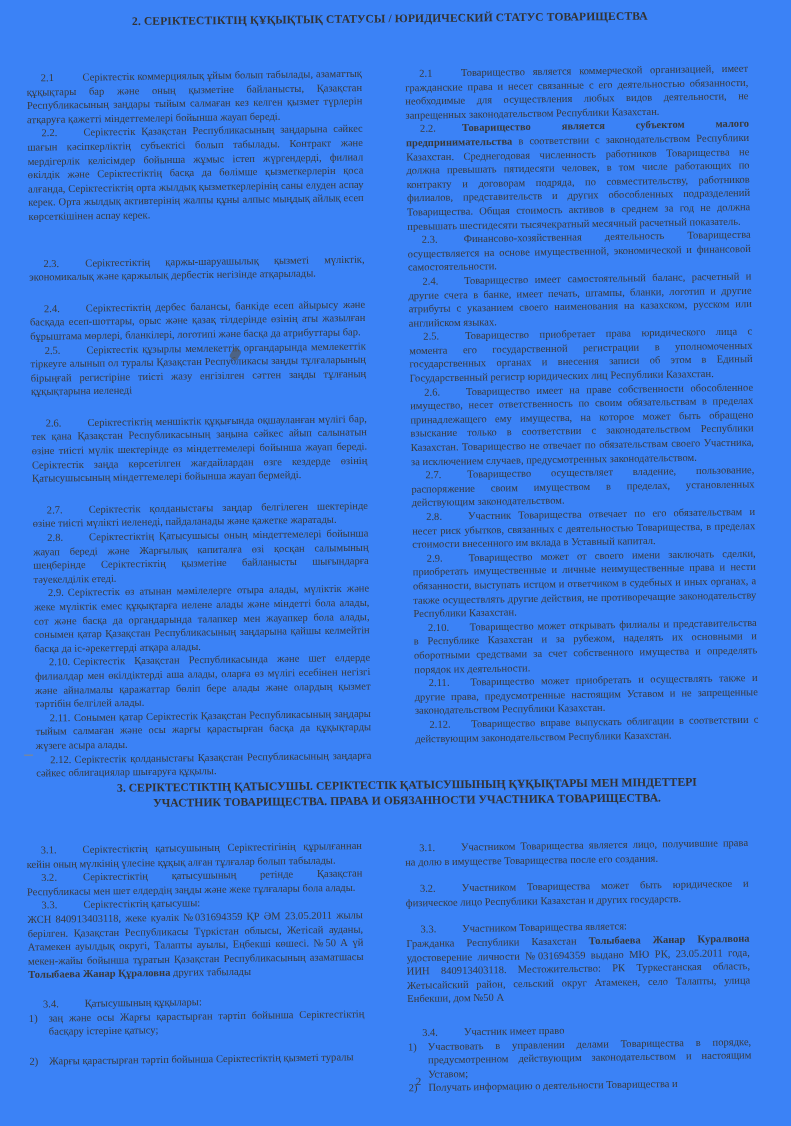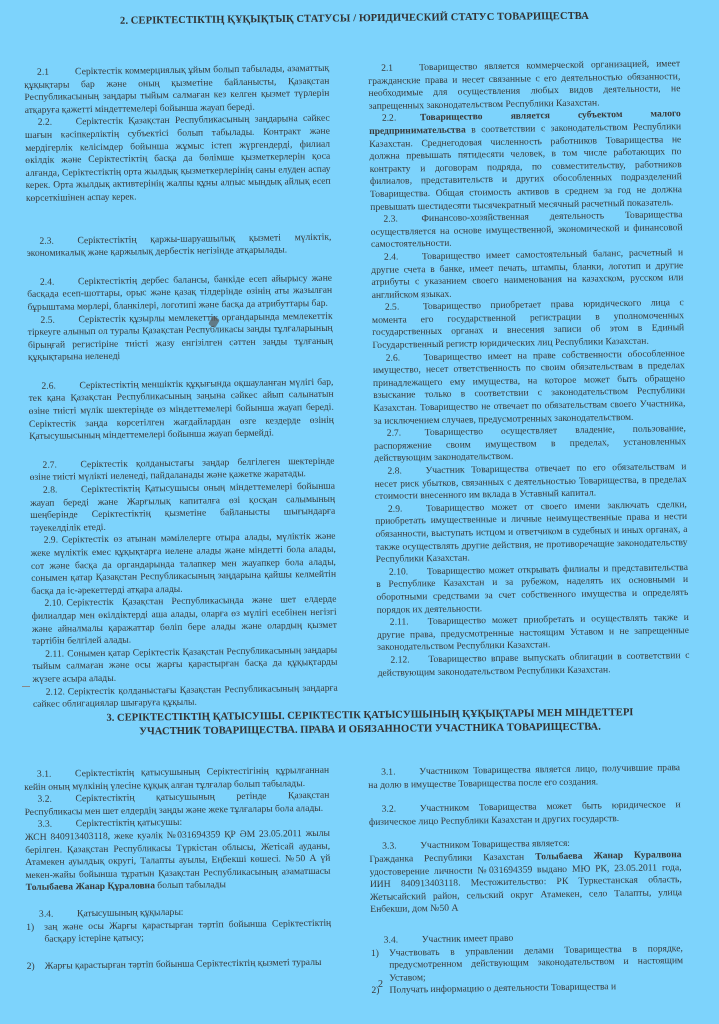--- a/index.html
+++ b/index.html
@@ -1,20 +1,20 @@
 <!DOCTYPE html>
 <html><head>
 <meta charset="utf-8">
 <style>
   html, body { margin: 0; padding: 0; background: #f2f2f0; }
   body {
     width: 719px; height: 1024px; overflow: hidden; position: relative;
     font-family: "Liberation Serif", serif; color: #3a3a3a;
   }
-  .page { position: absolute; left: 0; top: 0; width: 719px; height: 1024px; background: #7dd3fc; }
+  .page { position: absolute; left: 0; top: 0; width: 719px; height: 1024px; background: #3b82f6; }
   .h2 {
     position: absolute; left: 120px; top: 12px; width: 520px;
     font-size: 10.5px; font-weight: bold; letter-spacing: 0.1px;
     transform: rotate(-0.6deg); color: #333;
   }
   .col { position: absolute; font-size: 9.6px; line-height: 12.6px; text-align: justify; }
   .col.left { left: 24px; width: 305px; transform: rotate(-0.8deg); transform-origin: 0 0; }
   .col.right { left: 368px; width: 312px; transform: rotate(-0.9deg); transform-origin: 0 0; }
   .p { margin: 0; text-indent: 0; }
   .p .num { display: inline-block; width: 38px; margin-left: 13px; }
@@ -77,21 +77,21 @@
 
   <div class="h3">
     <div>3. СЕРІКТЕСТІКТІҢ ҚАТЫСУШЫ. СЕРІКТЕСТІК ҚАТЫСУШЫНЫҢ ҚҰҚЫҚТАРЫ МЕН МІНДЕТТЕРІ</div>
     <div>УЧАСТНИК ТОВАРИЩЕСТВА. ПРАВА И ОБЯЗАННОСТИ УЧАСТНИКА ТОВАРИЩЕСТВА.</div>
   </div>
 
   <div class="col left" style="top:768px;">
     <p class="p"><span class="num">3.1.</span><span>Серіктестіктің қатысушының Серіктестігінің құрылғаннан кейін оның мүлкінің үлесіне құқық алған тұлғалар болып табылады.</span></p>
     <p class="p"><span class="num">3.2.</span><span>Серіктестіктің қатысушының ретінде Қазақстан Республикасы мен шет елдердің заңды және жеке тұлғалары бола алады.</span></p>
     <p class="p"><span class="num">3.3.</span><span>Серіктестіктің қатысушы:</span><br>
-      <span>ЖСН 840913403118, жеке куәлік №031694359 ҚР ӘМ 23.05.2011 жылы берілген. Қазақстан Республикасы Түркістан облысы, Жетісай ауданы, Атамекен ауылдық округі, Талапты ауылы, Еңбекші көшесі. №50 А үй мекен-жайы бойынша тұратын Қазақстан Республикасының азаматшасы </span><span class="bold">Толыбаева Жанар Құраловна</span><span> болып табылады</span></p>
+      <span>ЖСН 840913403118, жеке куәлік №031694359 ҚР ӘМ 23.05.2011 жылы берілген. Қазақстан Республикасы Түркістан облысы, Жетісай ауданы, Атамекен ауылдық округі, Талапты ауылы, Еңбекші көшесі. №50 А үй мекен-жайы бойынша тұратын Қазақстан Республикасының азаматшасы </span><span class="bold">Толыбаева Жанар Құраловна</span><span> других табылады</span></p>
     <div class="gap" style="height:14px"></div>
     <p class="p"><span class="num">3.4.</span><span>Қатысушының құқылары:</span></p>
     <div class="list-item">
         <span class="ln">1)</span>
         <span>заң және осы Жарғы қарастырған тәртіп бойынша Серіктестіктің басқару істеріне қатысу;</span>
       </div>
     <div class="gap" style="height:14px"></div>
     <div class="list-item">
         <span class="ln">2)</span>
         <span>Жарғы қарастырған тәртіп бойынша Серіктестіктің қызметі туралы</span>

